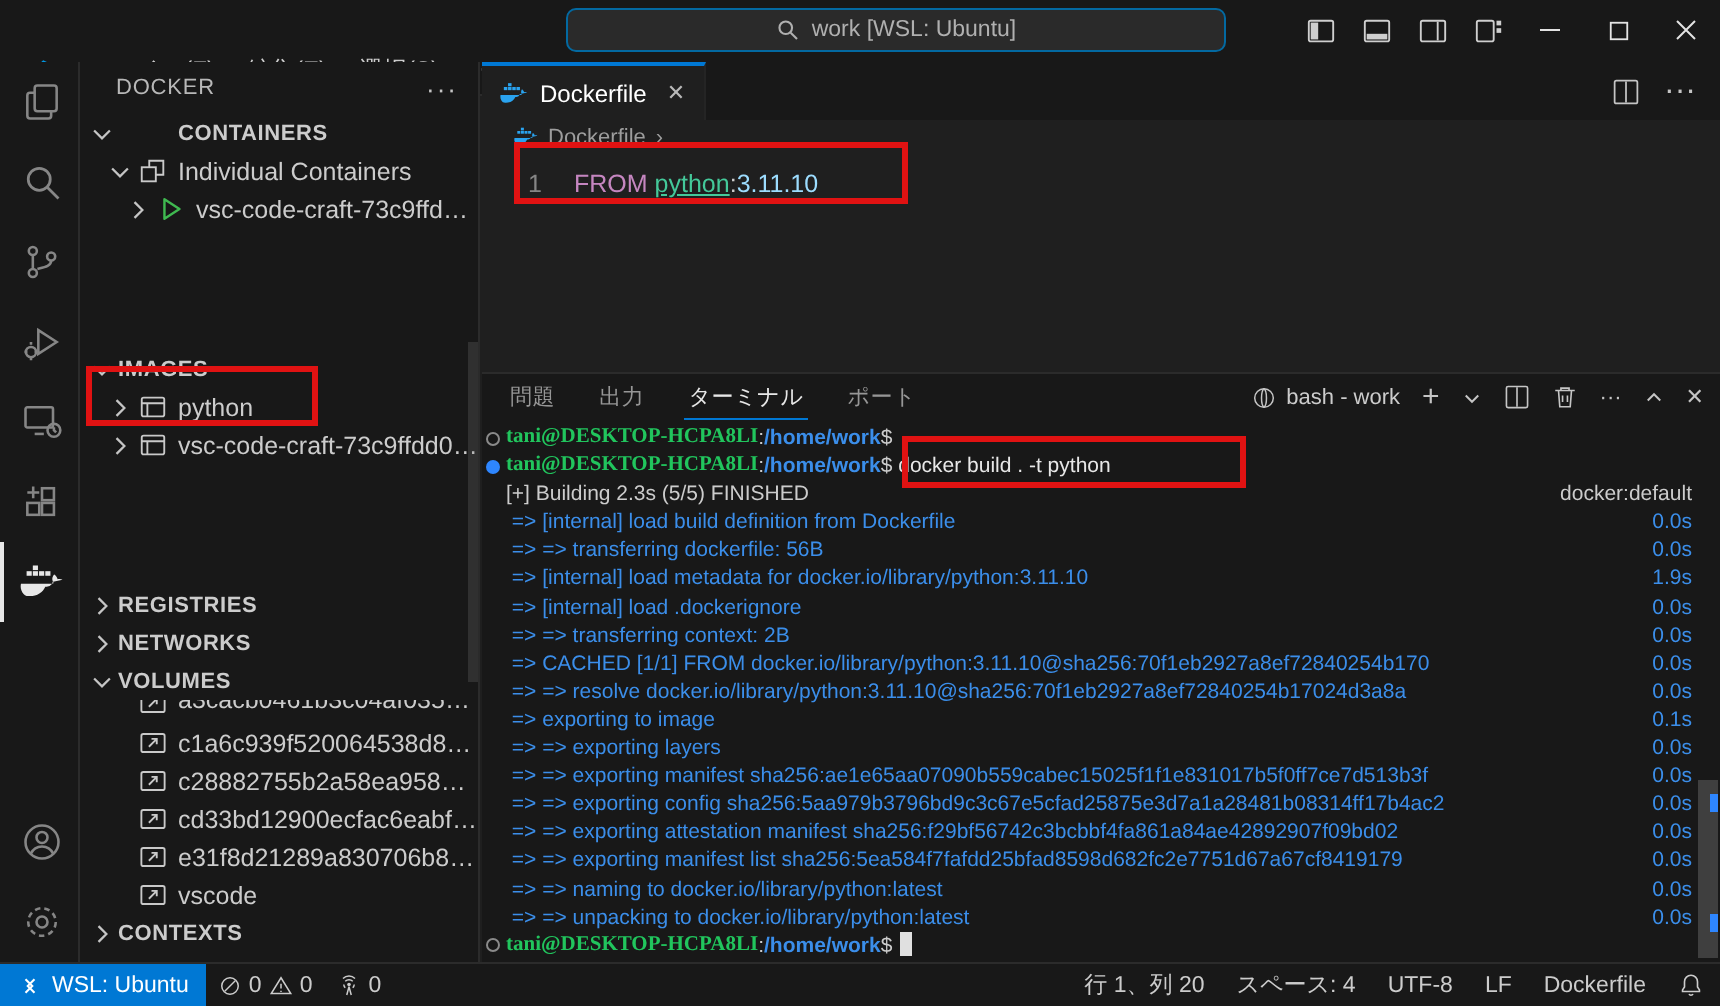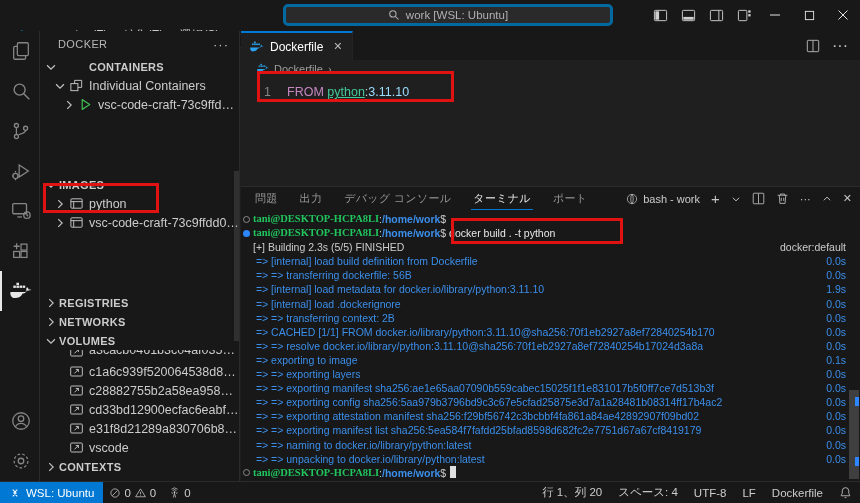--- a/index.html
+++ b/index.html
@@ -4,21 +4,21 @@
 <style>
   html,body{margin:0;padding:0;background:#000;}
   *{box-sizing:border-box;font-family:"Liberation Sans","DejaVu Sans",sans-serif;}
   #app{position:relative;width:860px;height:503px;background:#1f1f1f;overflow:hidden;color:#ccc;}
 
   
   .titlebar{position:absolute;top:0;left:0;right:0;height:48px;background:#181818;border-bottom:1px solid #2b2b2b;display:flex;align-items:flex-end;font-size:12px;color:#ccc;}
   .vslogo{width:18px;height:18px;margin:0 8px 0 9px;flex:0 0 auto;}
   .menu-item{padding:3px 8px;border-radius:4px;color:#ccc;cursor:default;}
   .nav-arrows{display:flex;gap:14px;margin-left:26px;color:#9d9d9d;font-size:14px;}
-  .cmd-center{position:absolute;left:283px;top:4px;width:330px;height:22px;background:#2a2a2a;border:3px solid #0369a1;border-radius:5px;display:flex;align-items:center;justify-content:center;gap:6px;color:#b0b0b0;font-size:11.5px;}
+  .cmd-center{position:absolute;left:283px;top:4px;width:330px;height:22px;background:#2a2a2a;border:1px solid #0369a1;border-radius:5px;display:flex;align-items:center;justify-content:center;gap:6px;color:#b0b0b0;font-size:11.5px;}
   .tb-right{position:absolute;right:0;top:0;height:30px;display:flex;align-items:center;gap:0;}
   .tb-ic{width:28px;height:30px;display:flex;align-items:center;justify-content:center;color:#cfcfcf;}
   .win-btn{width:34px;height:30px;display:flex;align-items:center;justify-content:center;color:#e3e3e3;}
 
   
   .activitybar{position:absolute;top:31px;bottom:22px;left:0;width:40px;background:#181818;border-right:1px solid #2b2b2b;display:flex;flex-direction:column;}
   .ab-item{width:39px;height:40px;display:flex;align-items:center;justify-content:center;color:#868686;border-left:2px solid transparent;}
   .ab-item.active{color:#e7e7e7;border-left-color:#e7e7e7;}
   .ab-item svg{width:22px;height:22px;}
   .ab-bottom{margin-top:auto;}
@@ -461,21 +461,20 @@
         <span class="code-text"><span class="tok-keyword">FROM</span><span> </span><span class="tok-image">python</span><span class="tok-colon">:</span><span class="tok-tag">3.11.10</span></span>
       </div>
     </div>
   </div>
 
   <div class="panel">
     <div class="panel-header">
       <div style="display:flex;align-items:flex-start;">
           <span class="ptab">問題</span>
           <span class="ptab">出力</span>
-          <span class="ptab">デバッグ コンソール</span>
           <span class="ptab active">ターミナル</span>
           <span class="ptab">ポート</span>
         </div>
       <div class="panel-right">
         <span class="plabel">
           <svg width="12" height="12" viewBox="0 0 16 16" fill="none" stroke="#c5c5c5">
               <circle cx="8" cy="8" r="6.2"></circle>
               <path d="M8 1.8c-2.2 1.6-2.2 10.8 0 12.4M8 1.8c2.2 1.6 2.2 10.8 0 12.4"></path>
             </svg>
           <span>bash - work</span>

